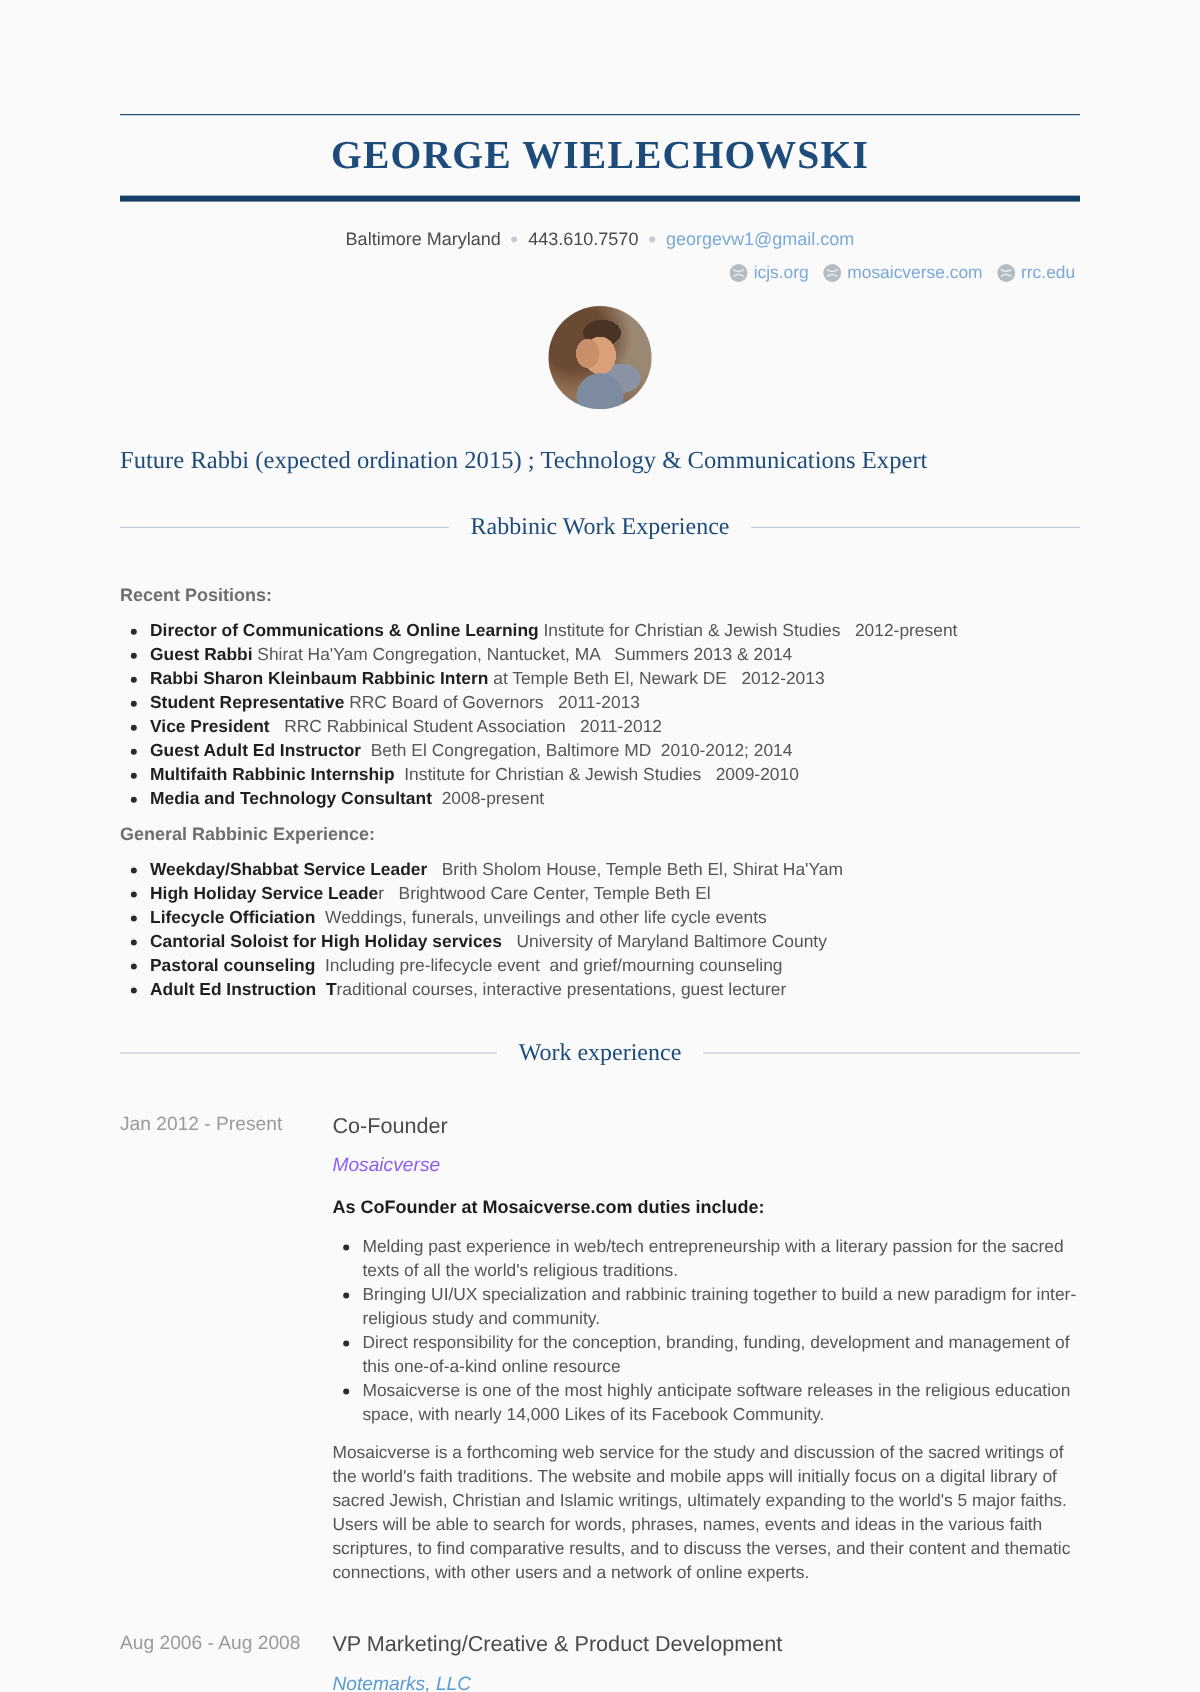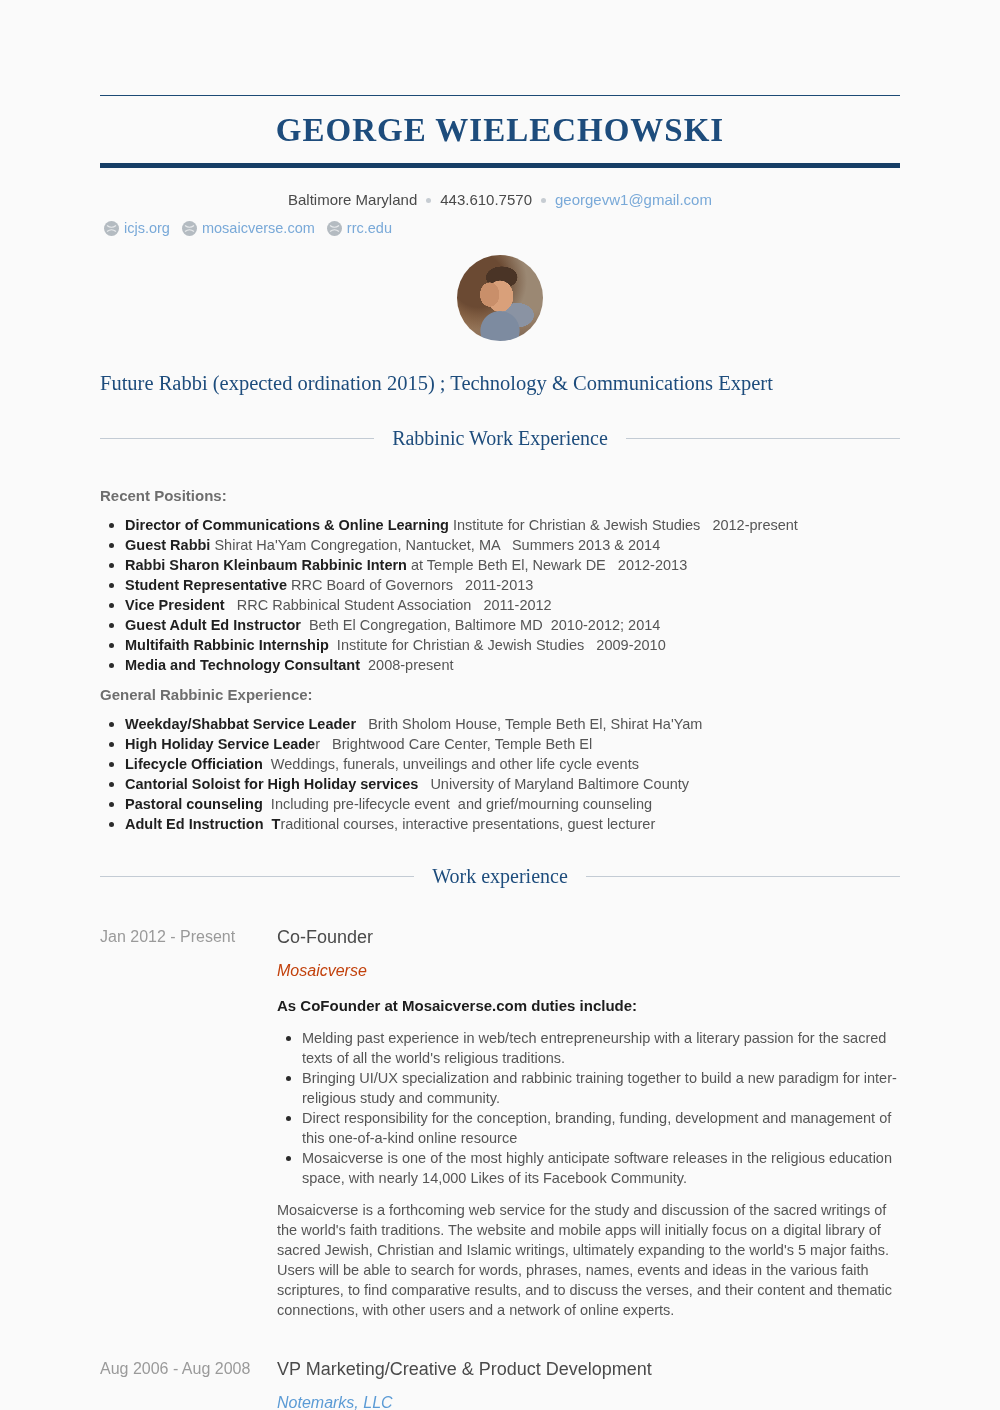--- a/index.html
+++ b/index.html
@@ -38,21 +38,21 @@
     display: inline-block;
     width: 5px; height: 5px;
     border-radius: 50%;
     background: #c6ccd2;
     margin: 0 9px 2px 9px;
     vertical-align: middle;
   }
   a.link { color: #79a9d8; text-decoration: none; }
   .links-row {
     margin-top: 8px;
-    text-align: left;
+    text-align: right;
     font-size: 14.5px;
     line-height: 20px;
   }
   .link-item { margin: 0 4px; white-space: nowrap; }
   .globe {
     display: inline-block;
     vertical-align: -3px;
     margin-right: 5px;
   }
 
@@ -117,21 +117,21 @@
     border-radius: 50%;
     background: #2b2b2b;
   }
   ul.exp-list b { color: #1f1f1f; font-weight: 700; }
 
   
   .job { display: flex; margin-top: 37px; }
   .job-dates { width: 177px; flex: none; color: #9a9a9a; font-size: 16px; line-height: 24px; }
   .job-main { flex: 1; }
   .job-title { color: #4a4a4a; font-size: 18px; line-height: 24px; }
-  .job-company { font-style: italic; font-size: 16px; color: #c2410c; margin-top: 11px; line-height: 22px; }
+  .job-company { font-style: italic; font-size: 16px; color: #8b5cf6; margin-top: 11px; line-height: 22px; }
   .job-company.blue { color: #5b9bd5; }
   .job-duties { font-weight: 700; color: #1d1d1d; font-size: 15px; margin-top: 13px; line-height: 21px; }
   ul.job-bullets { list-style: none; margin-top: 12px; }
   ul.job-bullets li {
     position: relative;
     padding-left: 25px;
     font-size: 14.5px;
     line-height: 20px;
     color: #555;
     margin-bottom: 0;

